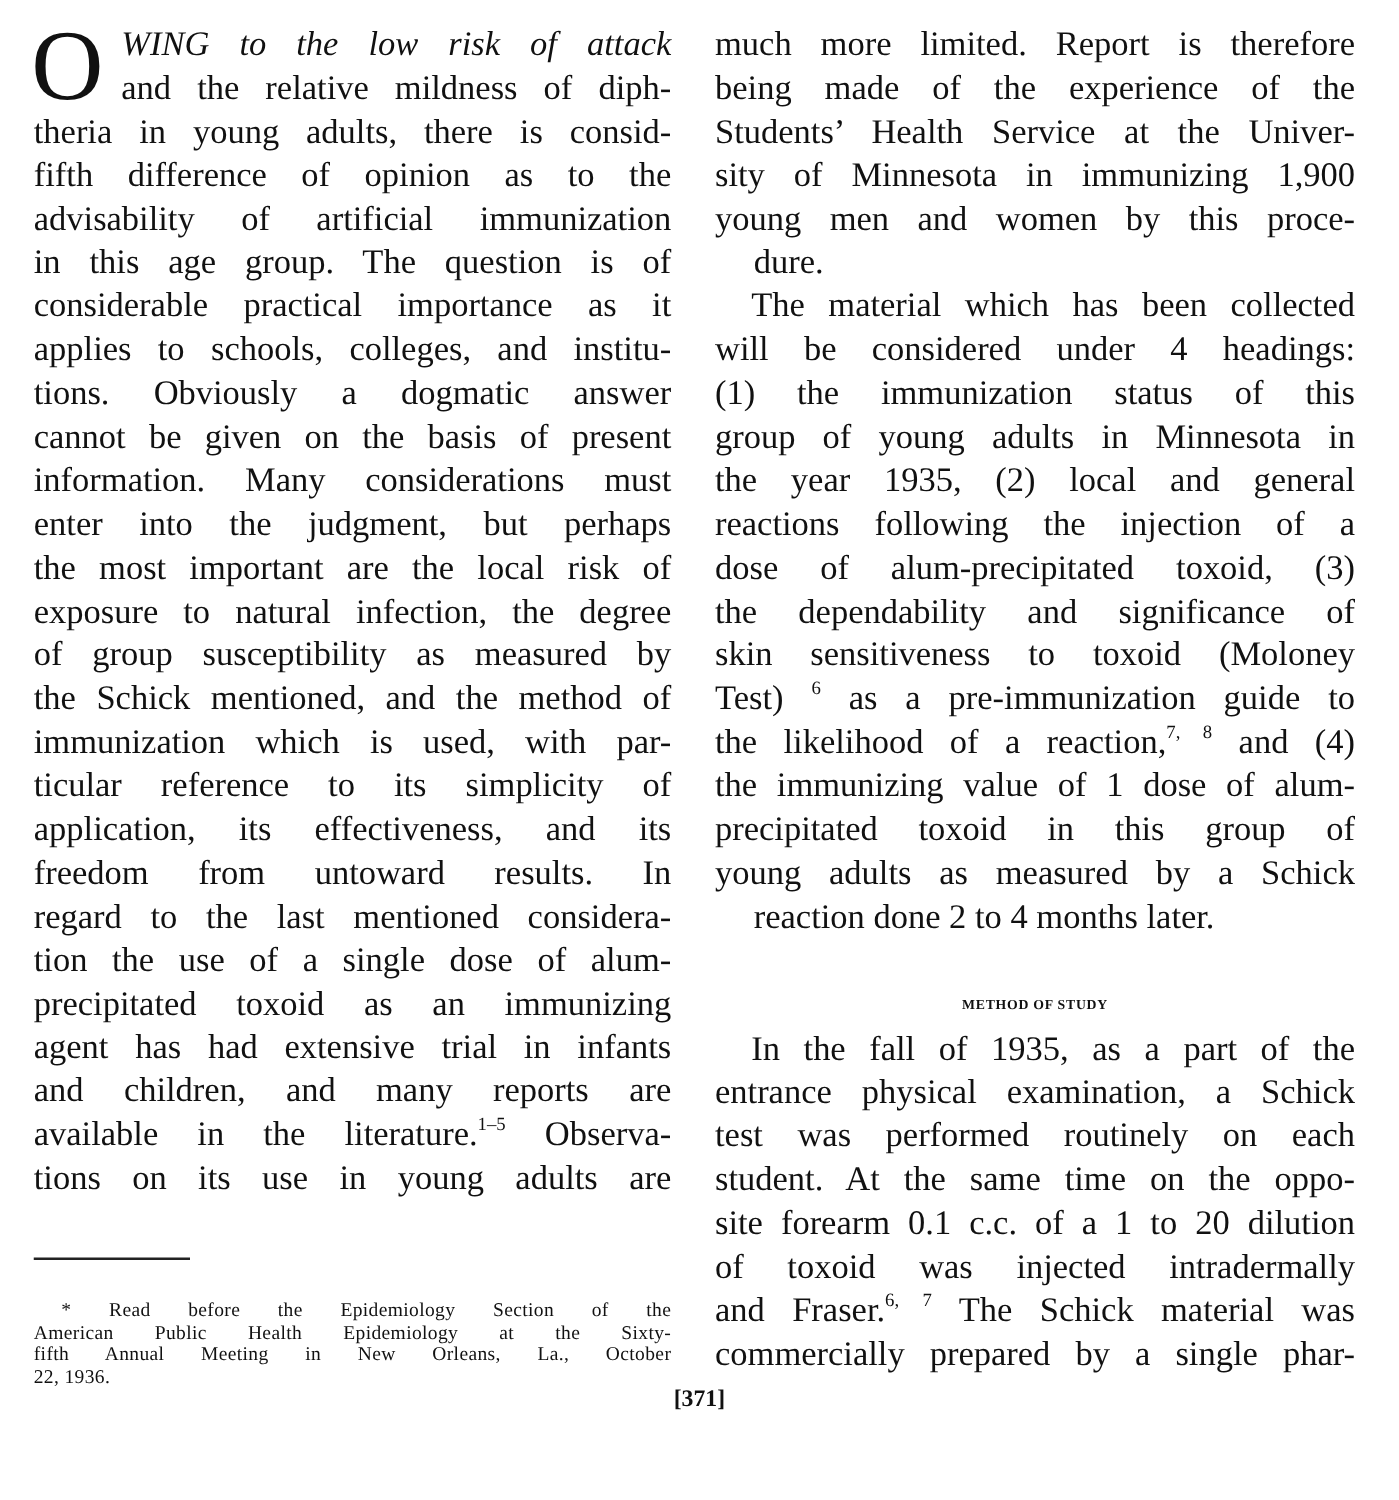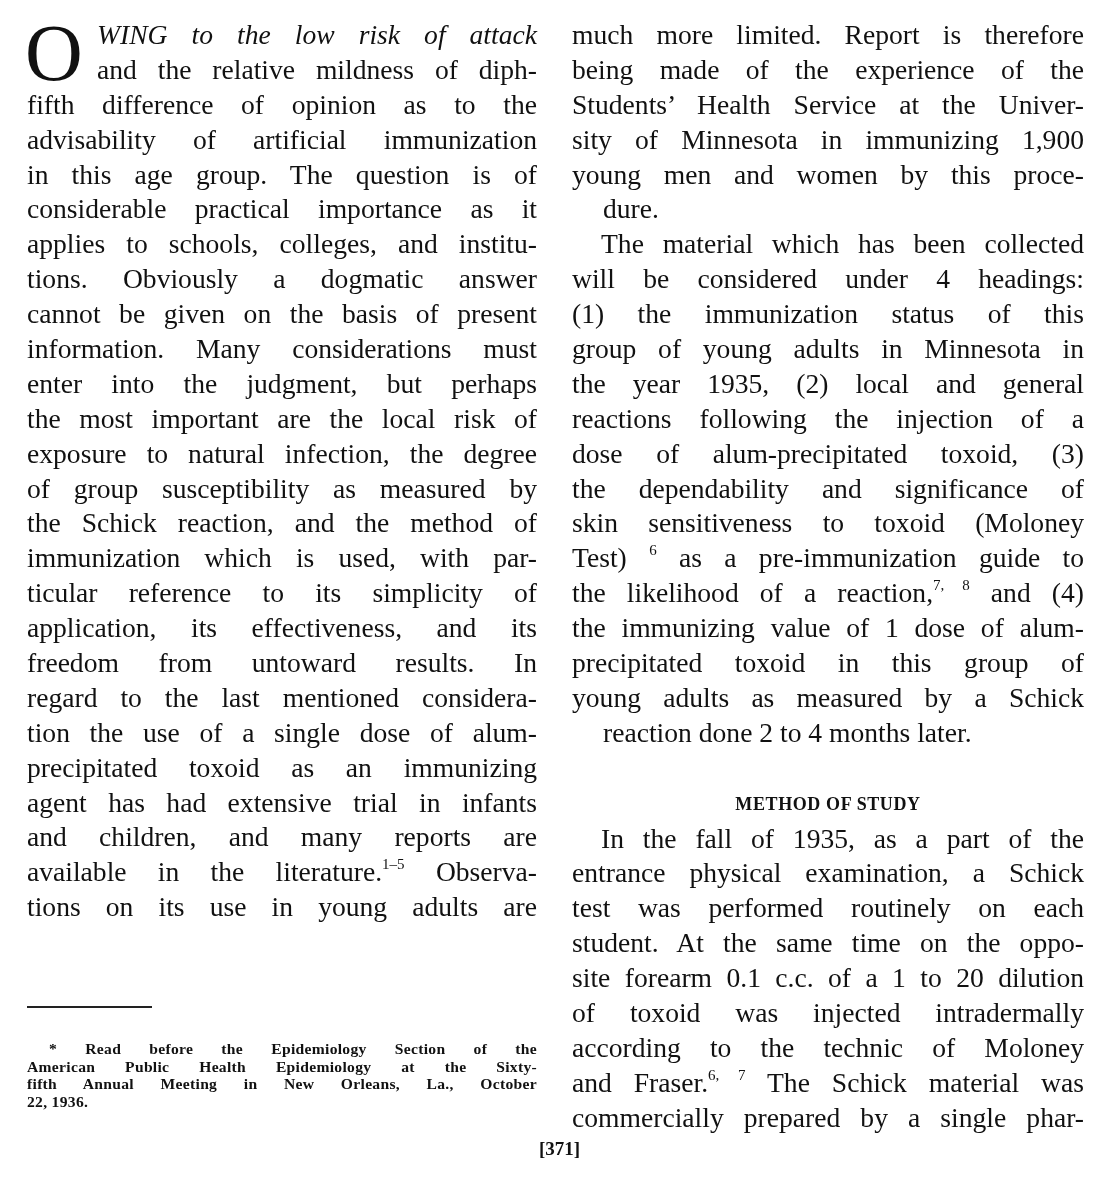--- a/index.html
+++ b/index.html
@@ -23,60 +23,61 @@
     .dropcap-wrap { position: relative; }
     .dropcap {
       position: absolute; left: -2px; top: 4px;
       font-size: 80px; line-height: 62px; font-weight: normal;
     }
     .dc-line1 { padding-left: 70px; font-style: italic; }
     .dc-line2 { padding-left: 70px; }
     sup { font-size: 15px; line-height: 0; vertical-align: 12px; }
     .heading {
       display: block; text-align: center; font-weight: bold;
-      font-size: 18px; letter-spacing: 0.6px; height: 34.9px; line-height: 34.9px;
+      font-size: 11px; letter-spacing: 0.6px; height: 34.9px; line-height: 34.9px;
       margin-top: 36px;
     }
     .footnote-rule {
       position: absolute; left: 27px; top: 1006px; width: 125px; height: 2px;
       background: #222;
     }
     .footnote {
       position: absolute; left: 27px; top: 1040px; width: 510px;
       font-size: 15.6px; line-height: 17.5px; letter-spacing: 0.3px;
     }
-    .fn-line { display: block; text-align: justify; text-align-last: justify; white-space: nowrap; font-weight: bold; }
+    .fn-line { display: block; text-align: justify; text-align-last: justify; white-space: nowrap; }
     .fn-line.last { text-align-last: left; }
     .fn-indent { padding-left: 22px; }
     .page-number {
-      position: absolute; left: 0; width: 1119px; top: 1138px;
+      position: absolute; left: 0; width: 1119px; top: 1109px;
       text-align: center; font-weight: bold; font-size: 19px;
     }
   </style>
 </head>
 <body>
 
 <div class="col col-left">
   <div class="dropcap-wrap">
     <span class="dropcap">O</span>
     <span class="line dc-line1">WING to the low risk of attack</span>
     <span class="line dc-line2">and the relative mildness of diph-</span>
+    <span class="line">theria in young adults, there is consid-</span>
     <span class="line">fifth difference of opinion as to the</span>
     <span class="line">advisability of artificial immunization</span>
     <span class="line">in this age group.  The question is of</span>
     <span class="line">considerable practical importance as it</span>
     <span class="line">applies to schools, colleges, and institu-</span>
     <span class="line">tions.  Obviously a dogmatic answer</span>
     <span class="line">cannot be given on the basis of present</span>
     <span class="line">information. Many considerations must</span>
     <span class="line">enter into the judgment, but perhaps</span>
     <span class="line">the most important are the local risk of</span>
     <span class="line">exposure to natural infection, the degree</span>
     <span class="line">of group susceptibility as measured by</span>
-    <span class="line">the Schick reaction, and the method of</span>
+    <span class="line">the Schick mentioned, and the method of</span>
     <span class="line">immunization which is used, with par-</span>
     <span class="line">ticular reference to its simplicity of</span>
     <span class="line">application, its effectiveness, and its</span>
     <span class="line">freedom from untoward results.  In</span>
     <span class="line">regard to the last mentioned considera-</span>
     <span class="line">tion the use of a single dose of alum-</span>
     <span class="line">precipitated toxoid as an immunizing</span>
     <span class="line">agent has had extensive trial in infants</span>
     <span class="line">and children, and many reports are</span>
     <span class="line"><span>available in the literature.</span><sup>1–5</sup><span>  Observa-</span></span>
@@ -111,21 +112,20 @@
     <span class="line last">reaction done 2 to 4 months later.</span>
   </div>
   <span class="heading">METHOD OF STUDY</span>
   <div>
     <span class="line indent">In the fall of 1935, as a part of the</span>
     <span class="line">entrance physical examination, a Schick</span>
     <span class="line">test was performed routinely on each</span>
     <span class="line">student.  At the same time on the oppo-</span>
     <span class="line">site forearm 0.1 c.c. of a 1 to 20 dilution</span>
     <span class="line">of toxoid was injected intradermally</span>
-    <span class="line">according to the technic of Moloney</span>
     <span class="line"><span>and Fraser.</span><sup>6, 7</sup><span>  The Schick material was</span></span>
     <span class="line">commercially prepared by a single phar-</span>
   </div>
 </div>
 
 <div class="footnote-rule"></div>
 <div class="footnote">
   <span class="fn-line fn-indent">* Read before the Epidemiology Section of the</span>
   <span class="fn-line">American Public Health Epidemiology at the Sixty-</span>
   <span class="fn-line">fifth Annual Meeting in New Orleans, La., October</span>

